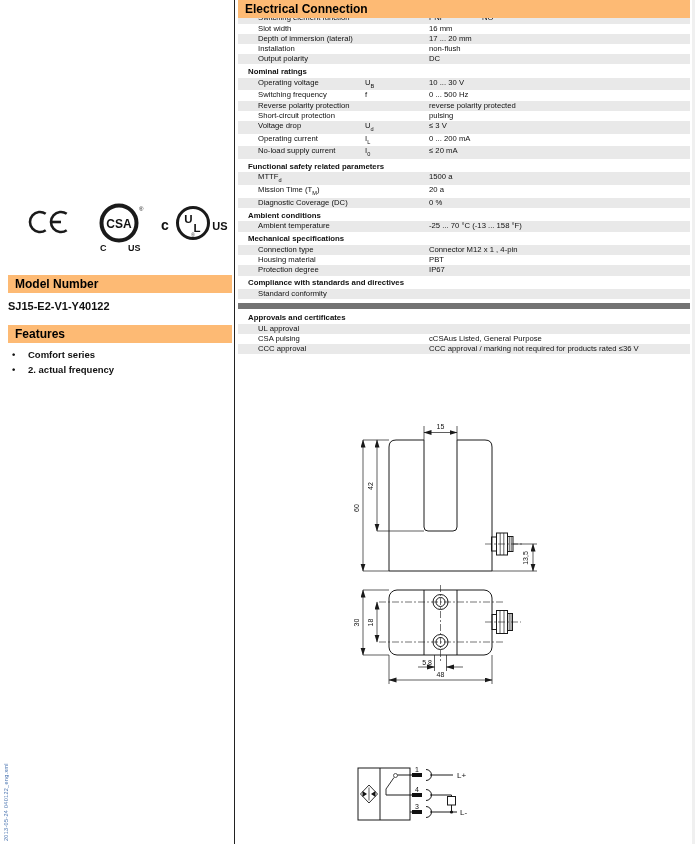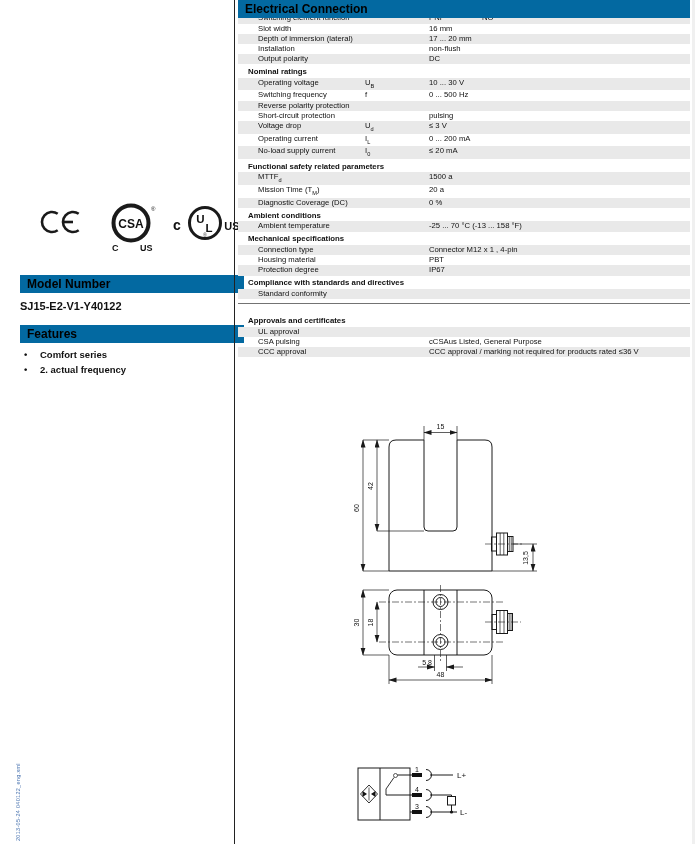--- a/index.html
+++ b/index.html
@@ -2,45 +2,45 @@
 <html><head>
 <meta charset="utf-8">
 <style>
   html,body{margin:0;padding:0;background:#fff;}
   .page{position:relative;width:695px;height:844px;background:#ffffff;
         font-family:"Liberation Sans",sans-serif;color:#111;overflow:hidden;}
   .divider{position:absolute;left:234px;top:0;width:1px;height:844px;background:#222;}
   .right-edge{position:absolute;left:692px;top:0;width:3px;height:844px;background:#f0f0f0;}
 
   
-  .bar{position:absolute;background:#0369a1;color:#000;font-weight:bold;
+  .bar{position:absolute;background:#fdba74;color:#000;font-weight:bold;
        font-size:12px;height:18px;line-height:18px;padding-left:7px;box-sizing:border-box;}
 
   
   .main{position:absolute;left:238px;top:0;width:452px;height:844px;}
   .bar-tech{left:0;top:2;width:452px;}
   .bar-dim{left:0;top:388;width:452px;}
   .bar-elec{left:0;top:715;width:452px;}
 
   
   #specs{position:absolute;left:0;top:22;width:452px;}
   .sec-header{font-weight:bold;font-size:7.8px;line-height:9.5px;padding:2.8px 0 1px 10px;}
-  .sec-header.top-line{border-top:1px solid #737373;margin-top:4px;padding-top:12px;}
+  .sec-header.top-line{border-top:6px solid #737373;margin-top:4px;padding-top:4px;}
   .row{display:flex;font-size:7.7px;line-height:10.2px;}
   .row.shaded{background:#e9e9e9;}
   .cell{white-space:nowrap;}
   .cell-label{width:107px;padding-left:20px;}
   .indent2 .cell-label{width:97px;padding-left:30px;}
   .cell-sym{width:64px;}
   .cell-value{flex:1;}
   .v-first{display:inline-block;min-width:53px;}
   sub{font-size:5.6px;}
 
   
-  .sidebar{position:absolute;left:12px;top:0;width:234px;height:680px;}
+  .sidebar{position:absolute;left:0;top:0;width:234px;height:680px;}
   .bar-model{left:8px;top:275px;width:224px;}
   .model-value{position:absolute;left:8px;top:300px;font-weight:bold;font-size:11px;}
   .bar-features{left:8px;top:325px;width:224px;}
   .feature-item{position:absolute;left:12px;font-weight:bold;font-size:9.5px;}
   .feature-item .dot{display:inline-block;width:16px;}
   .logo{position:absolute;}
 
   
   .edge-note{position:absolute;left:3px;top:841px;transform:rotate(-90deg);
              transform-origin:0 0;font-size:5.5px;color:#4a74b0;white-space:nowrap;letter-spacing:.3px;}
@@ -137,20 +137,21 @@
           <div class="cell cell-value"><span>10 ... 30 V</span></div>
         </div>
         <div class="row">
           <div class="cell cell-label">Switching frequency</div>
           <div class="cell cell-sym">f</div>
           <div class="cell cell-value"><span>0 ... 500 Hz</span></div>
         </div>
         <div class="row shaded">
           <div class="cell cell-label">Reverse polarity protection</div>
           <div class="cell cell-sym"></div>
+          <div class="cell cell-value"><span>reverse polarity protected</span></div>
         </div>
         <div class="row">
           <div class="cell cell-label">Short-circuit protection</div>
           <div class="cell cell-sym"></div>
           <div class="cell cell-value"><span>pulsing</span></div>
         </div>
         <div class="row shaded">
           <div class="cell cell-label">Voltage drop</div>
           <div class="cell cell-sym">U<sub>d</sub></div>
           <div class="cell cell-value"><span>≤ 3 V</span></div>

